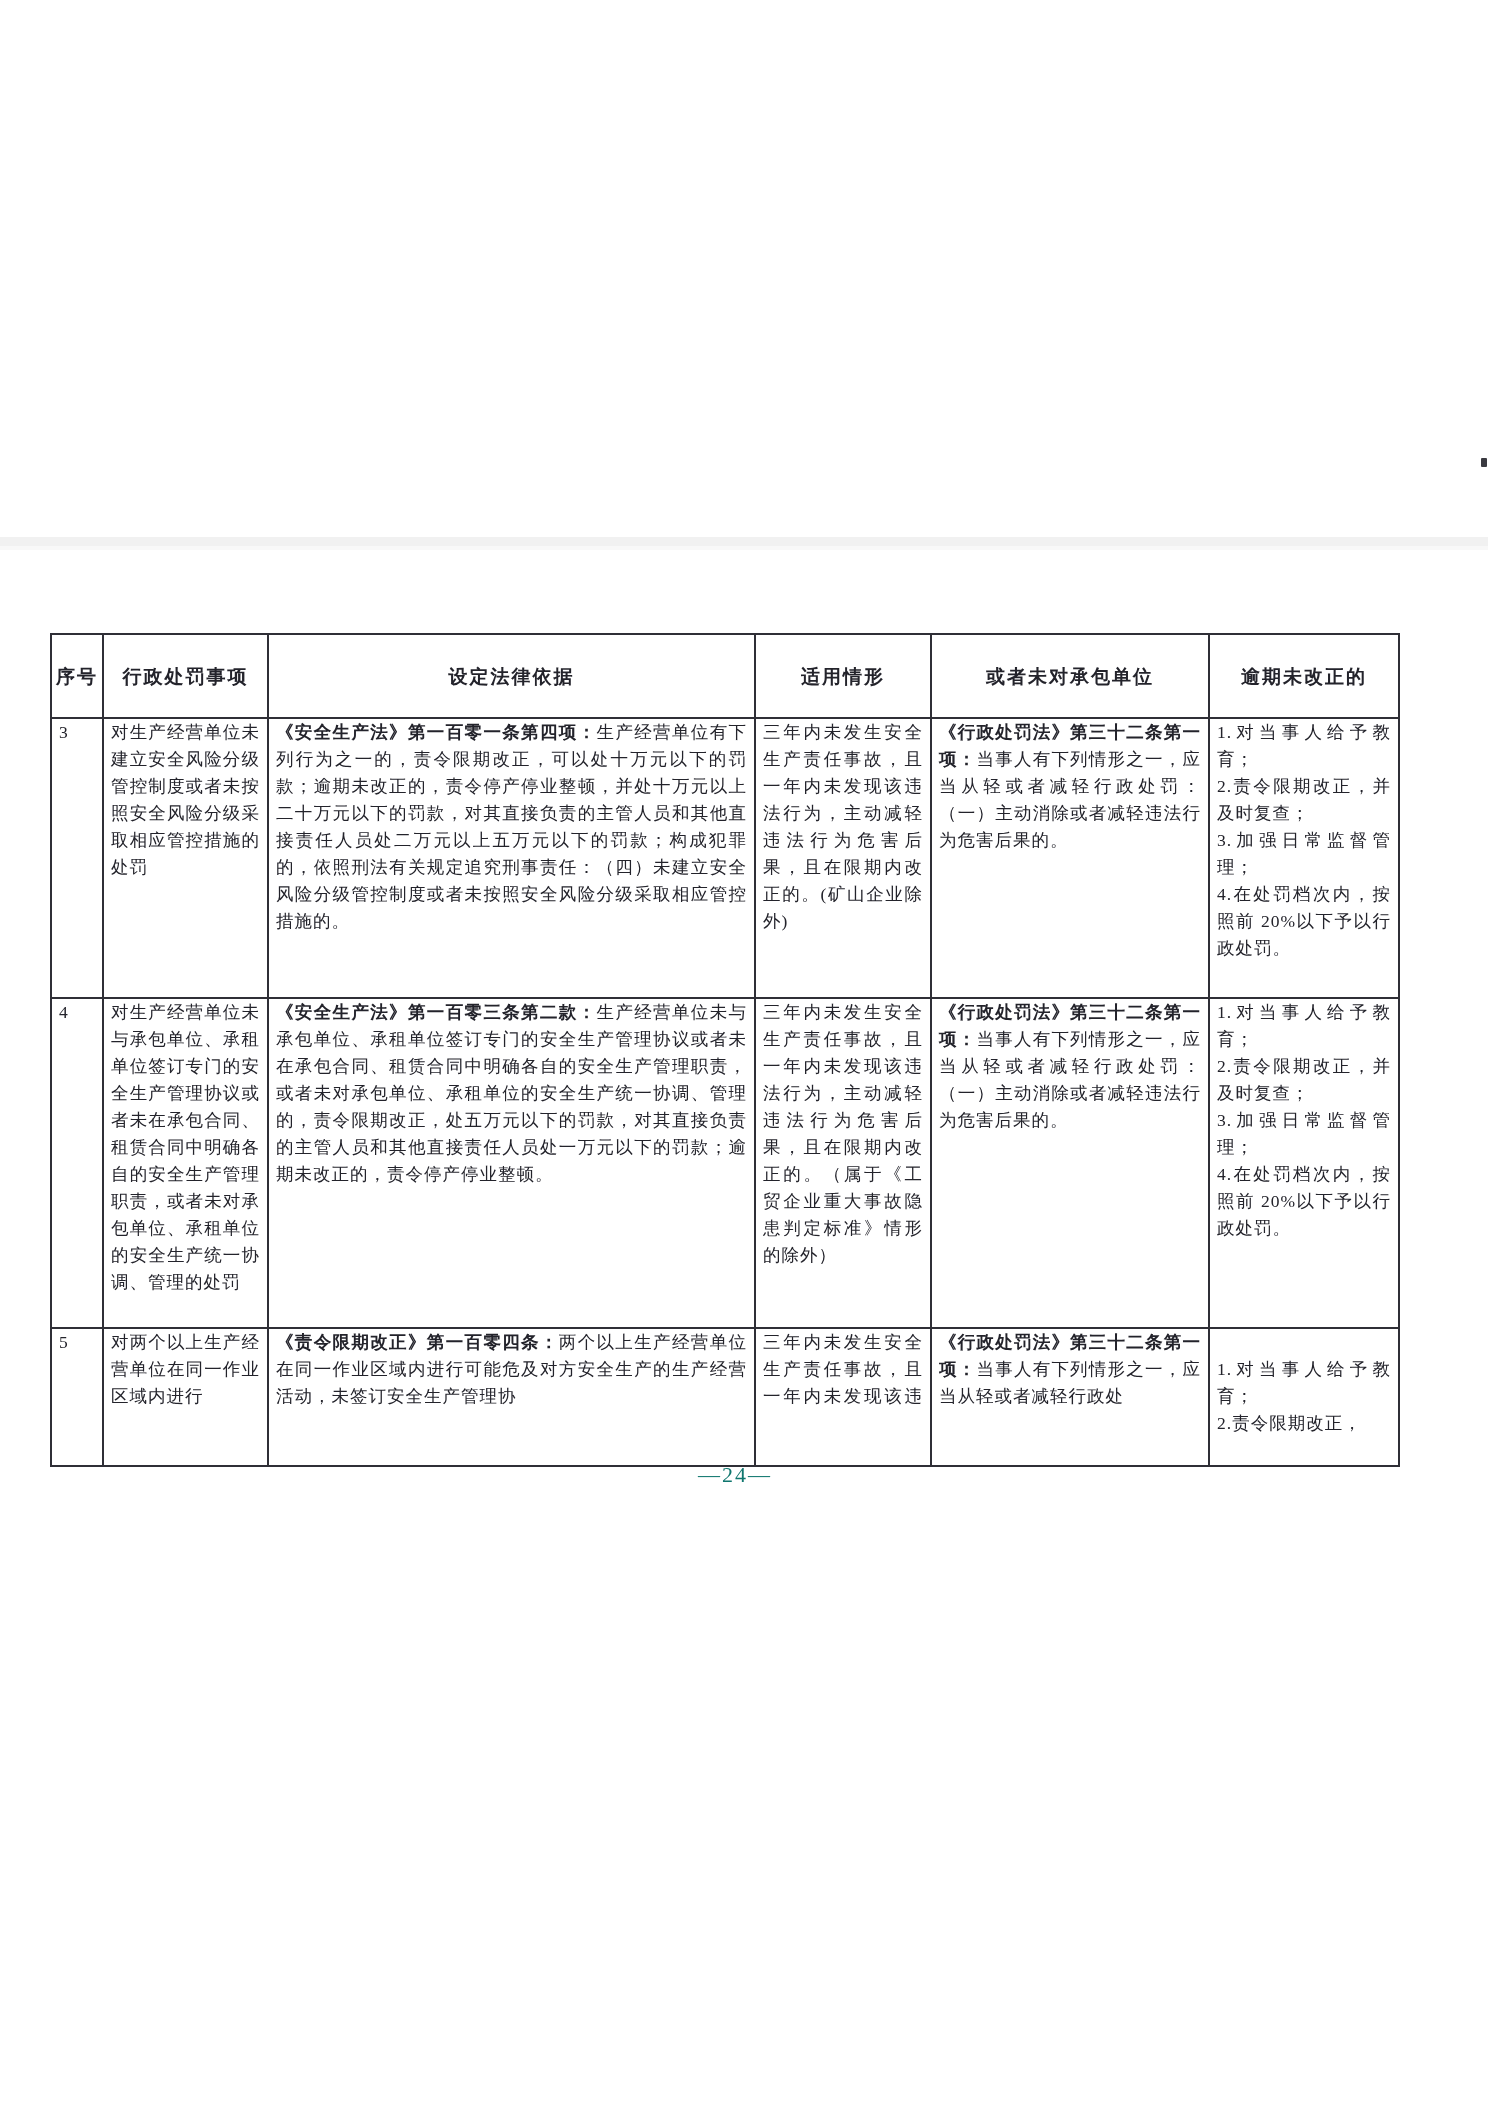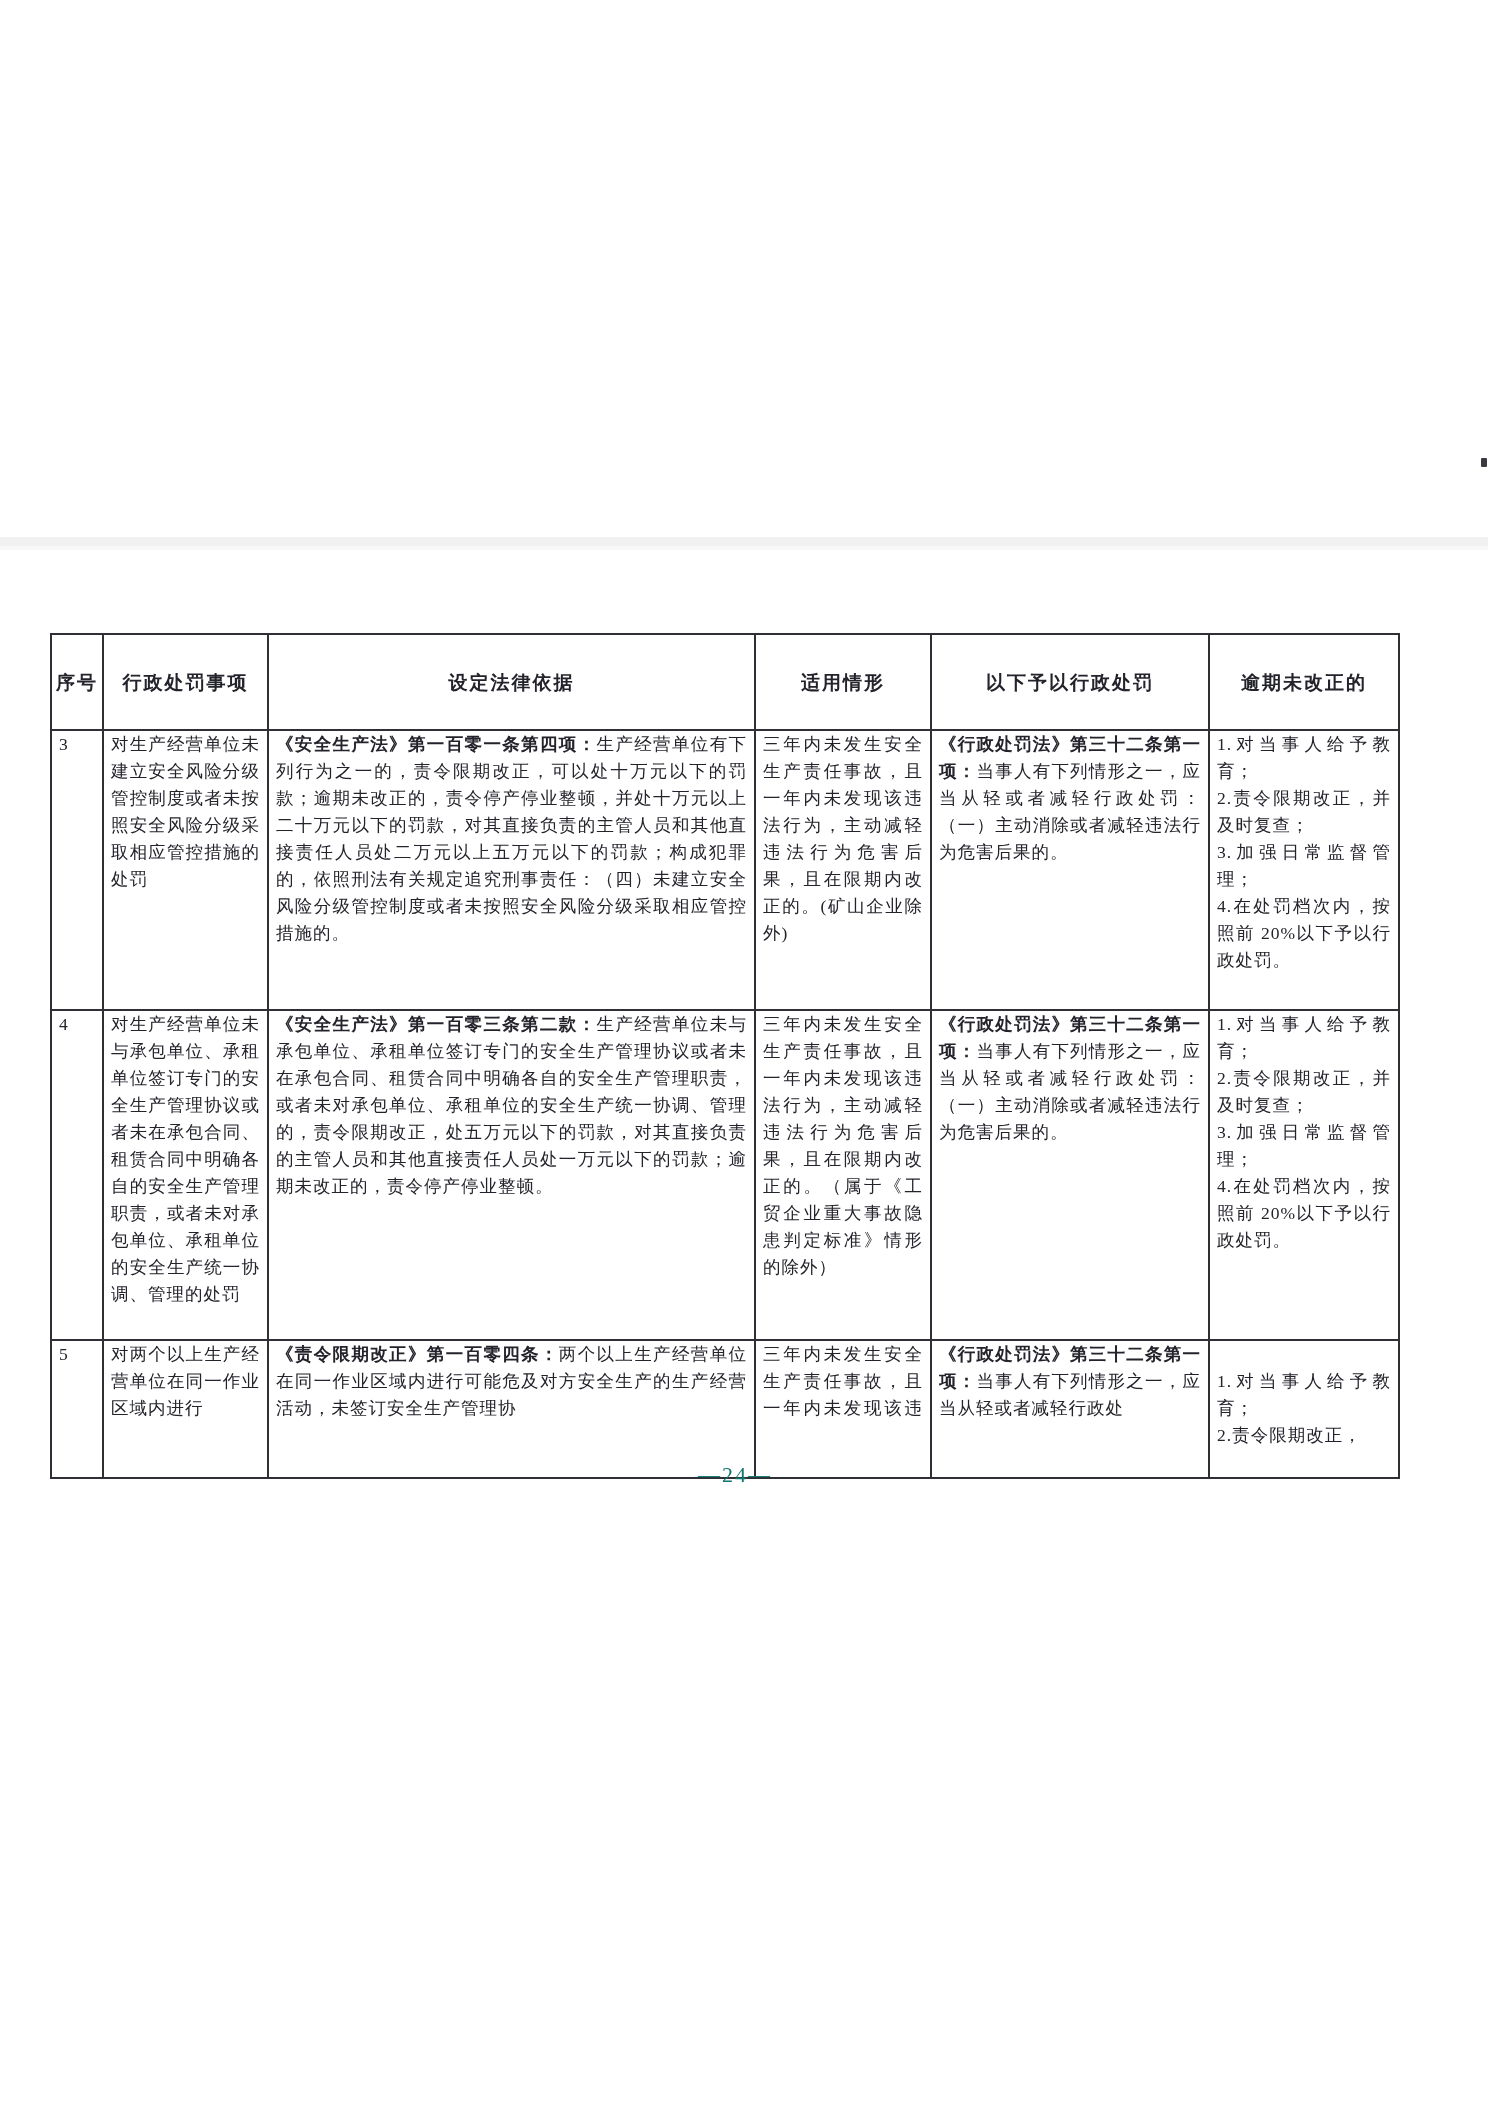--- a/index.html
+++ b/index.html
@@ -36,21 +36,21 @@
     font-size:17.5px;
     line-height:27px;
     letter-spacing:1px;
     text-align:justify;
     text-justify:inter-character;
     overflow:hidden;
   }
   table.doc th{
     font-size:19px;font-weight:bold;
     text-align:center;vertical-align:middle;
-    letter-spacing:2px;padding:16px 2px;
+    letter-spacing:2px;padding:10px 2px;
     height:62px;
   }
   .num{
     text-align:center;vertical-align:middle;
     font-size:18px;letter-spacing:0;
     font-family:"Liberation Serif","DejaVu Serif",serif;
   }
   .lead{font-weight:bold;}
   .measures{white-space:pre-line;}
   .r3{height:280px;}
@@ -88,21 +88,21 @@
       <col style="width:278px">
       <col style="width:190px">
     </colgroup>
 
     <tbody>
         <tr>
       <th>序号</th>
       <th>行政处罚事项</th>
       <th>设定法律依据</th>
       <th>适用情形</th>
-      <th>以下予以行政处罚</th>
+      <th>或者未对承包单位</th>
       <th>逾期未改正的</th>
     </tr>
 
     <tr class="r3">
       <td class="num">3</td>
       <td class="pt44">对生产经营单位未建立安全风险分级管控制度或者未按照安全风险分级采取相应管控措施的处罚</td>
       <td class="pt6">
         <span class="lead">《安全生产法》第一百零一条第四项：</span><span>生产经营单位有下列行为之一的，责令限期改正，可以处十万元以下的罚款；逾期未改正的，责令停产停业整顿，并处十万元以上二十万元以下的罚款，对其直接负责的主管人员和其他直接责任人员处二万元以上五万元以下的罚款；构成犯罪的，依照刑法有关规定追究刑事责任：（四）未建立安全风险分级管控制度或者未按照安全风险分级采取相应管控措施的。</span>
       </td>
       <td class="pt44">三年内未发生安全生产责任事故，且一年内未发现该违法行为，主动减轻违法行为危害后果，且在限期内改正的。(矿山企业除外)</td>

